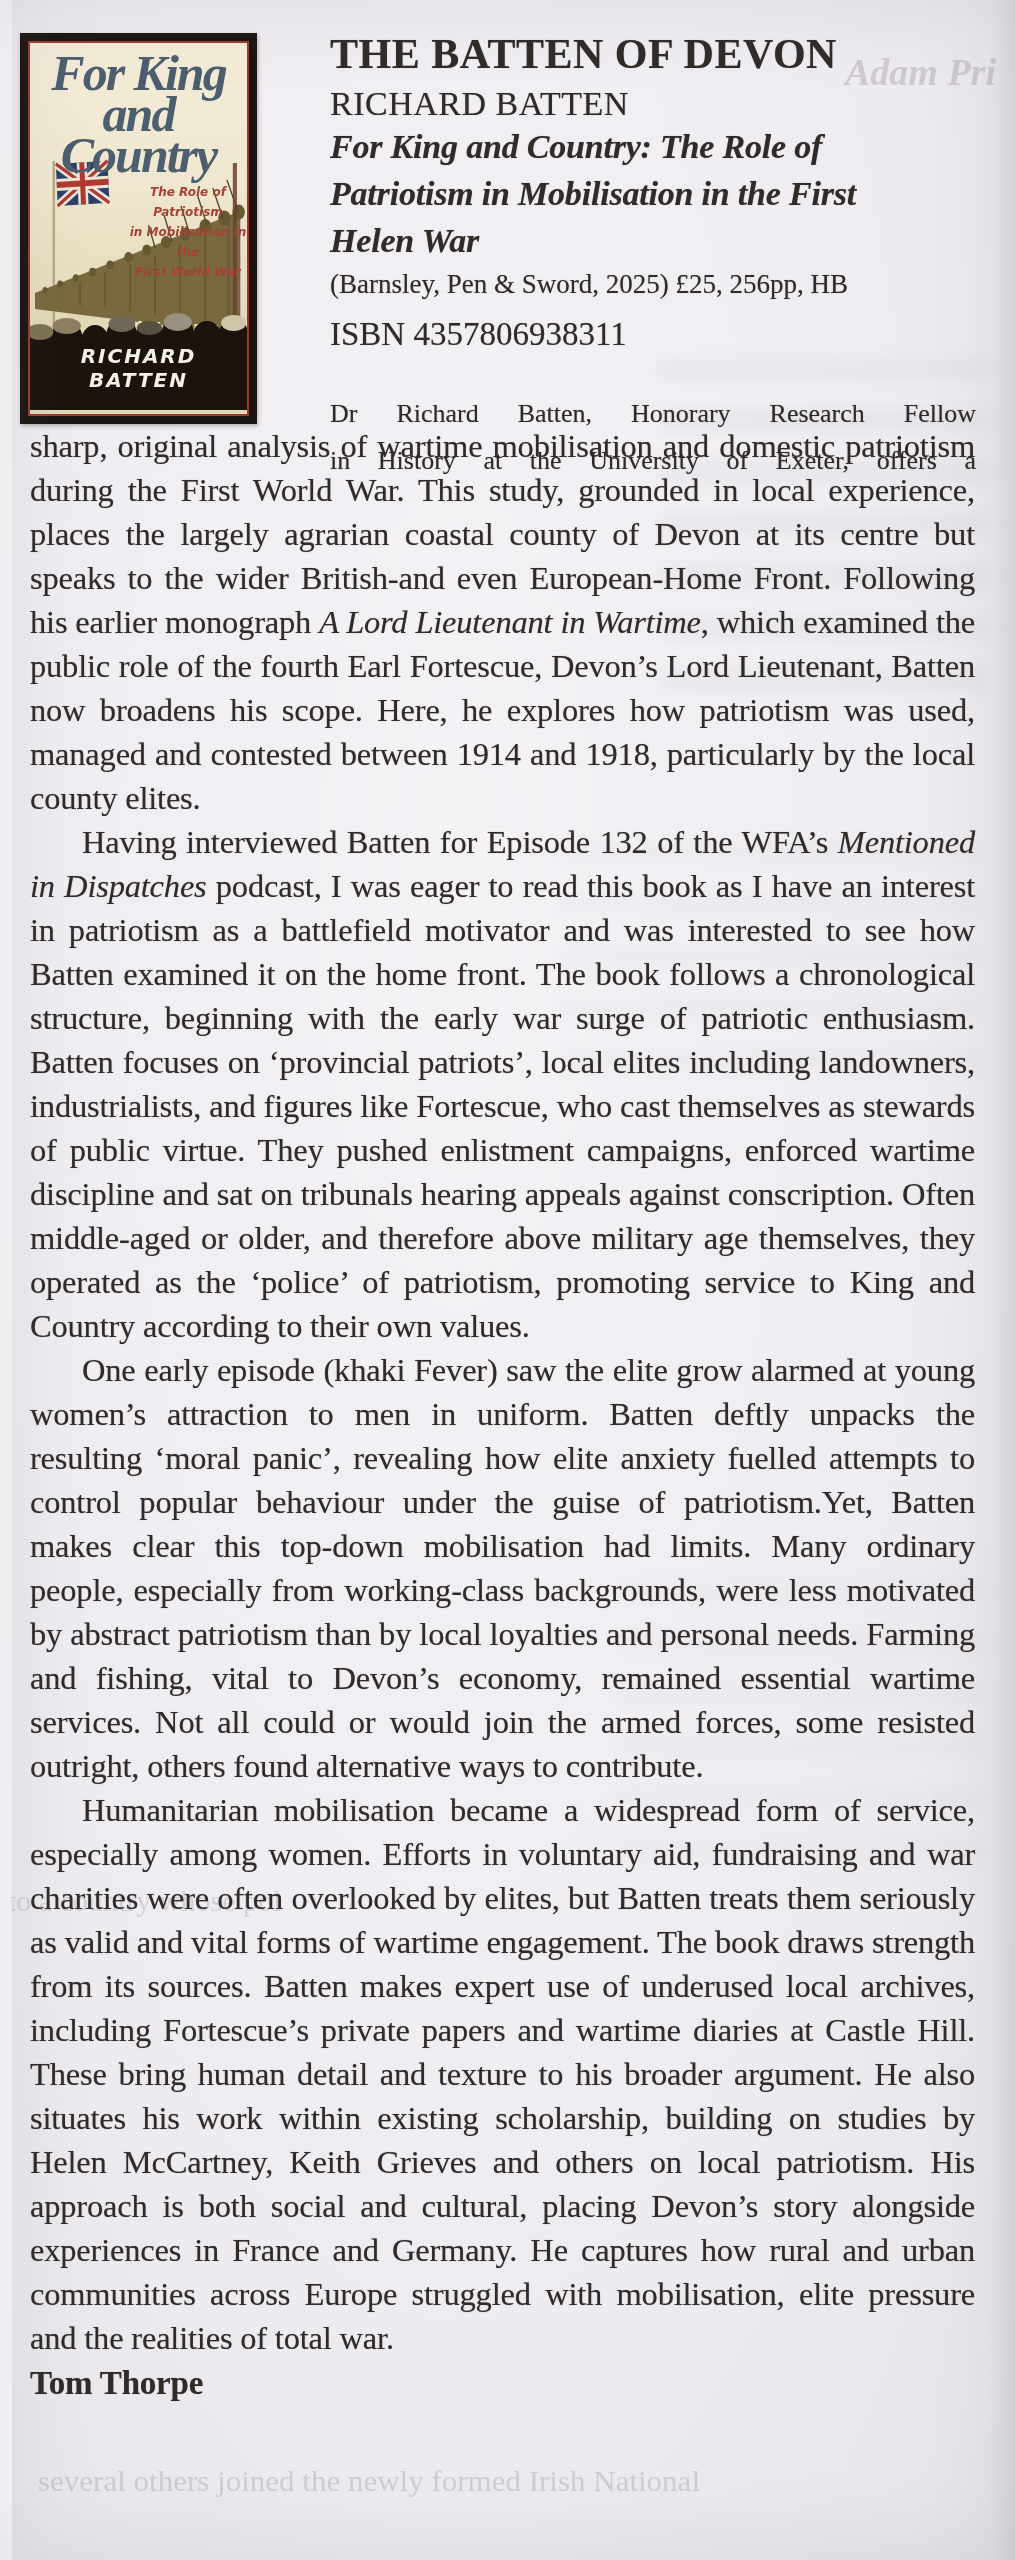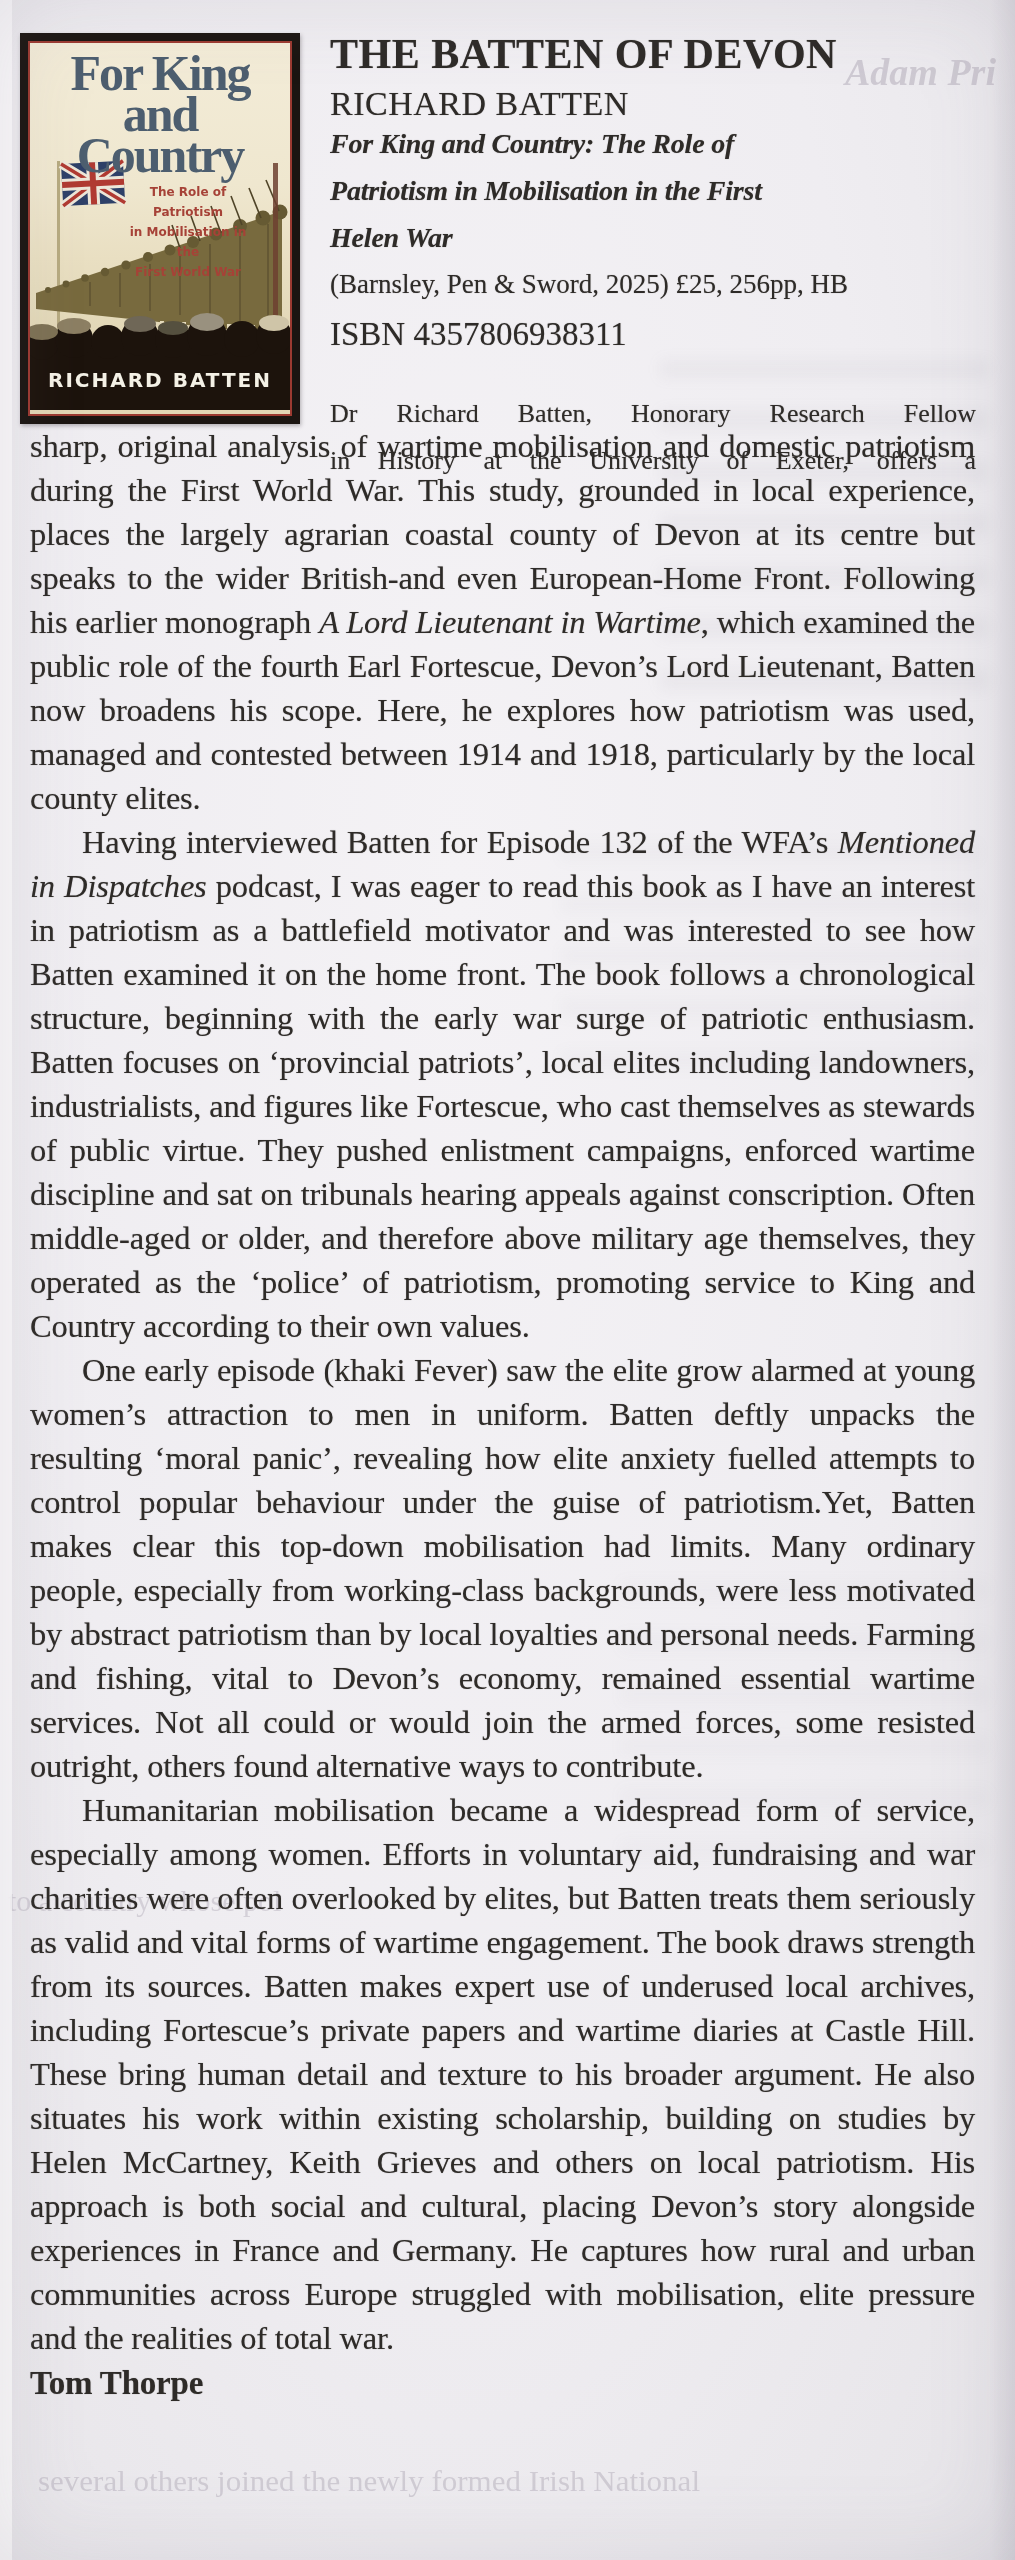--- a/index.html
+++ b/index.html
@@ -18,43 +18,43 @@
   .g-top2{left:845px;top:50px;font-size:38px;font-weight:bold;font-style:italic;opacity:.45;}
   .g-mid{left:8px;top:1884px;font-size:30px;opacity:.38;}
   .g-bot{left:38px;top:2464px;font-size:31px;opacity:.42;transform:scaleY(.95);}
   .gblob{position:absolute;filter:blur(7px);opacity:.5;
     background:repeating-linear-gradient(0deg, rgba(146,140,156,.16) 0 20px, rgba(0,0,0,0) 20px 52px);}
   .gb1{left:660px;top:360px;width:330px;height:330px;}
   .gb2{left:560px;top:830px;width:420px;height:240px;opacity:.3;}
   .gb3{left:620px;top:1560px;width:370px;height:300px;opacity:.25;}
 
   
-  .cover{position:absolute;left:20px;top:33px;width:280px;height:391px;background:#1b1511;
-         box-shadow:1px 2px 4px rgba(60,55,60,.35);}
+  .cover{position:absolute;left:20px;top:33px;width:237px;height:391px;background:#1b1511;
+         box-shadow:1px 2px 4px rgba(60,55,60,.35);font-style:italic;}
   .cover-paper{position:absolute;left:8px;top:8px;right:8px;bottom:8px;border:2px solid #9c3a31;
     background:linear-gradient(180deg,#f3ecd8 0%,#efe7cf 38%,#e9dfc2 58%,#e4dabb 72%,#e2d7b6 78%);
     overflow:hidden;}
   .c-art{position:absolute;left:0;top:0;width:100%;height:100%;}
   .c-title{position:absolute;left:0;top:10px;width:100%;text-align:center;
     font-family:"Liberation Serif", serif;font-weight:bold;color:#4d5e6f;
     font-size:50px;line-height:41px;letter-spacing:-2px;}
   .c-sub{position:absolute;left:95px;top:139px;width:126px;text-align:center;
     font-family:"DejaVu Sans", sans-serif;font-weight:bold;color:#a64237;
     font-size:12px;line-height:20px;}
   .c-author{position:absolute;left:0;bottom:22px;width:100%;text-align:center;
     font-family:"DejaVu Sans", sans-serif;font-weight:bold;color:#f4f1e6;
     font-size:20px;letter-spacing:2px;}
 
   
   .header{position:absolute;left:330px;top:0;width:646px;}
   .hline{position:absolute;left:0;white-space:nowrap;}
   .h-title{top:30px;font-size:42px;font-weight:bold;letter-spacing:.5px;}
   .h-author{top:85px;font-size:34px;letter-spacing:.5px;}
   .h-bt1{top:128px;}.h-bt2{top:175px;}.h-bt3{top:222px;}
-  .h-bt1,.h-bt2,.h-bt3{font-size:28px;font-weight:bold;font-style:italic;letter-spacing:-.2px;}
+  .h-bt1,.h-bt2,.h-bt3{font-size:34px;font-weight:bold;font-style:italic;letter-spacing:-.2px;}
   .h-imprint{top:269px;font-size:27px;}
   .h-isbn{top:316px;font-size:33px;}
   .h-intro1{top:363px;}
   .h-intro2{top:410px;}
   .h-intro1,.h-intro2{font-size:26px;width:646px;white-space:normal;
     text-align:justify;text-align-last:justify;margin-top:36px;}
 
   
   .bodytext{position:absolute;left:30px;top:424px;width:945px;
     font-size:32.5px;line-height:44px;letter-spacing:-.2px;}

